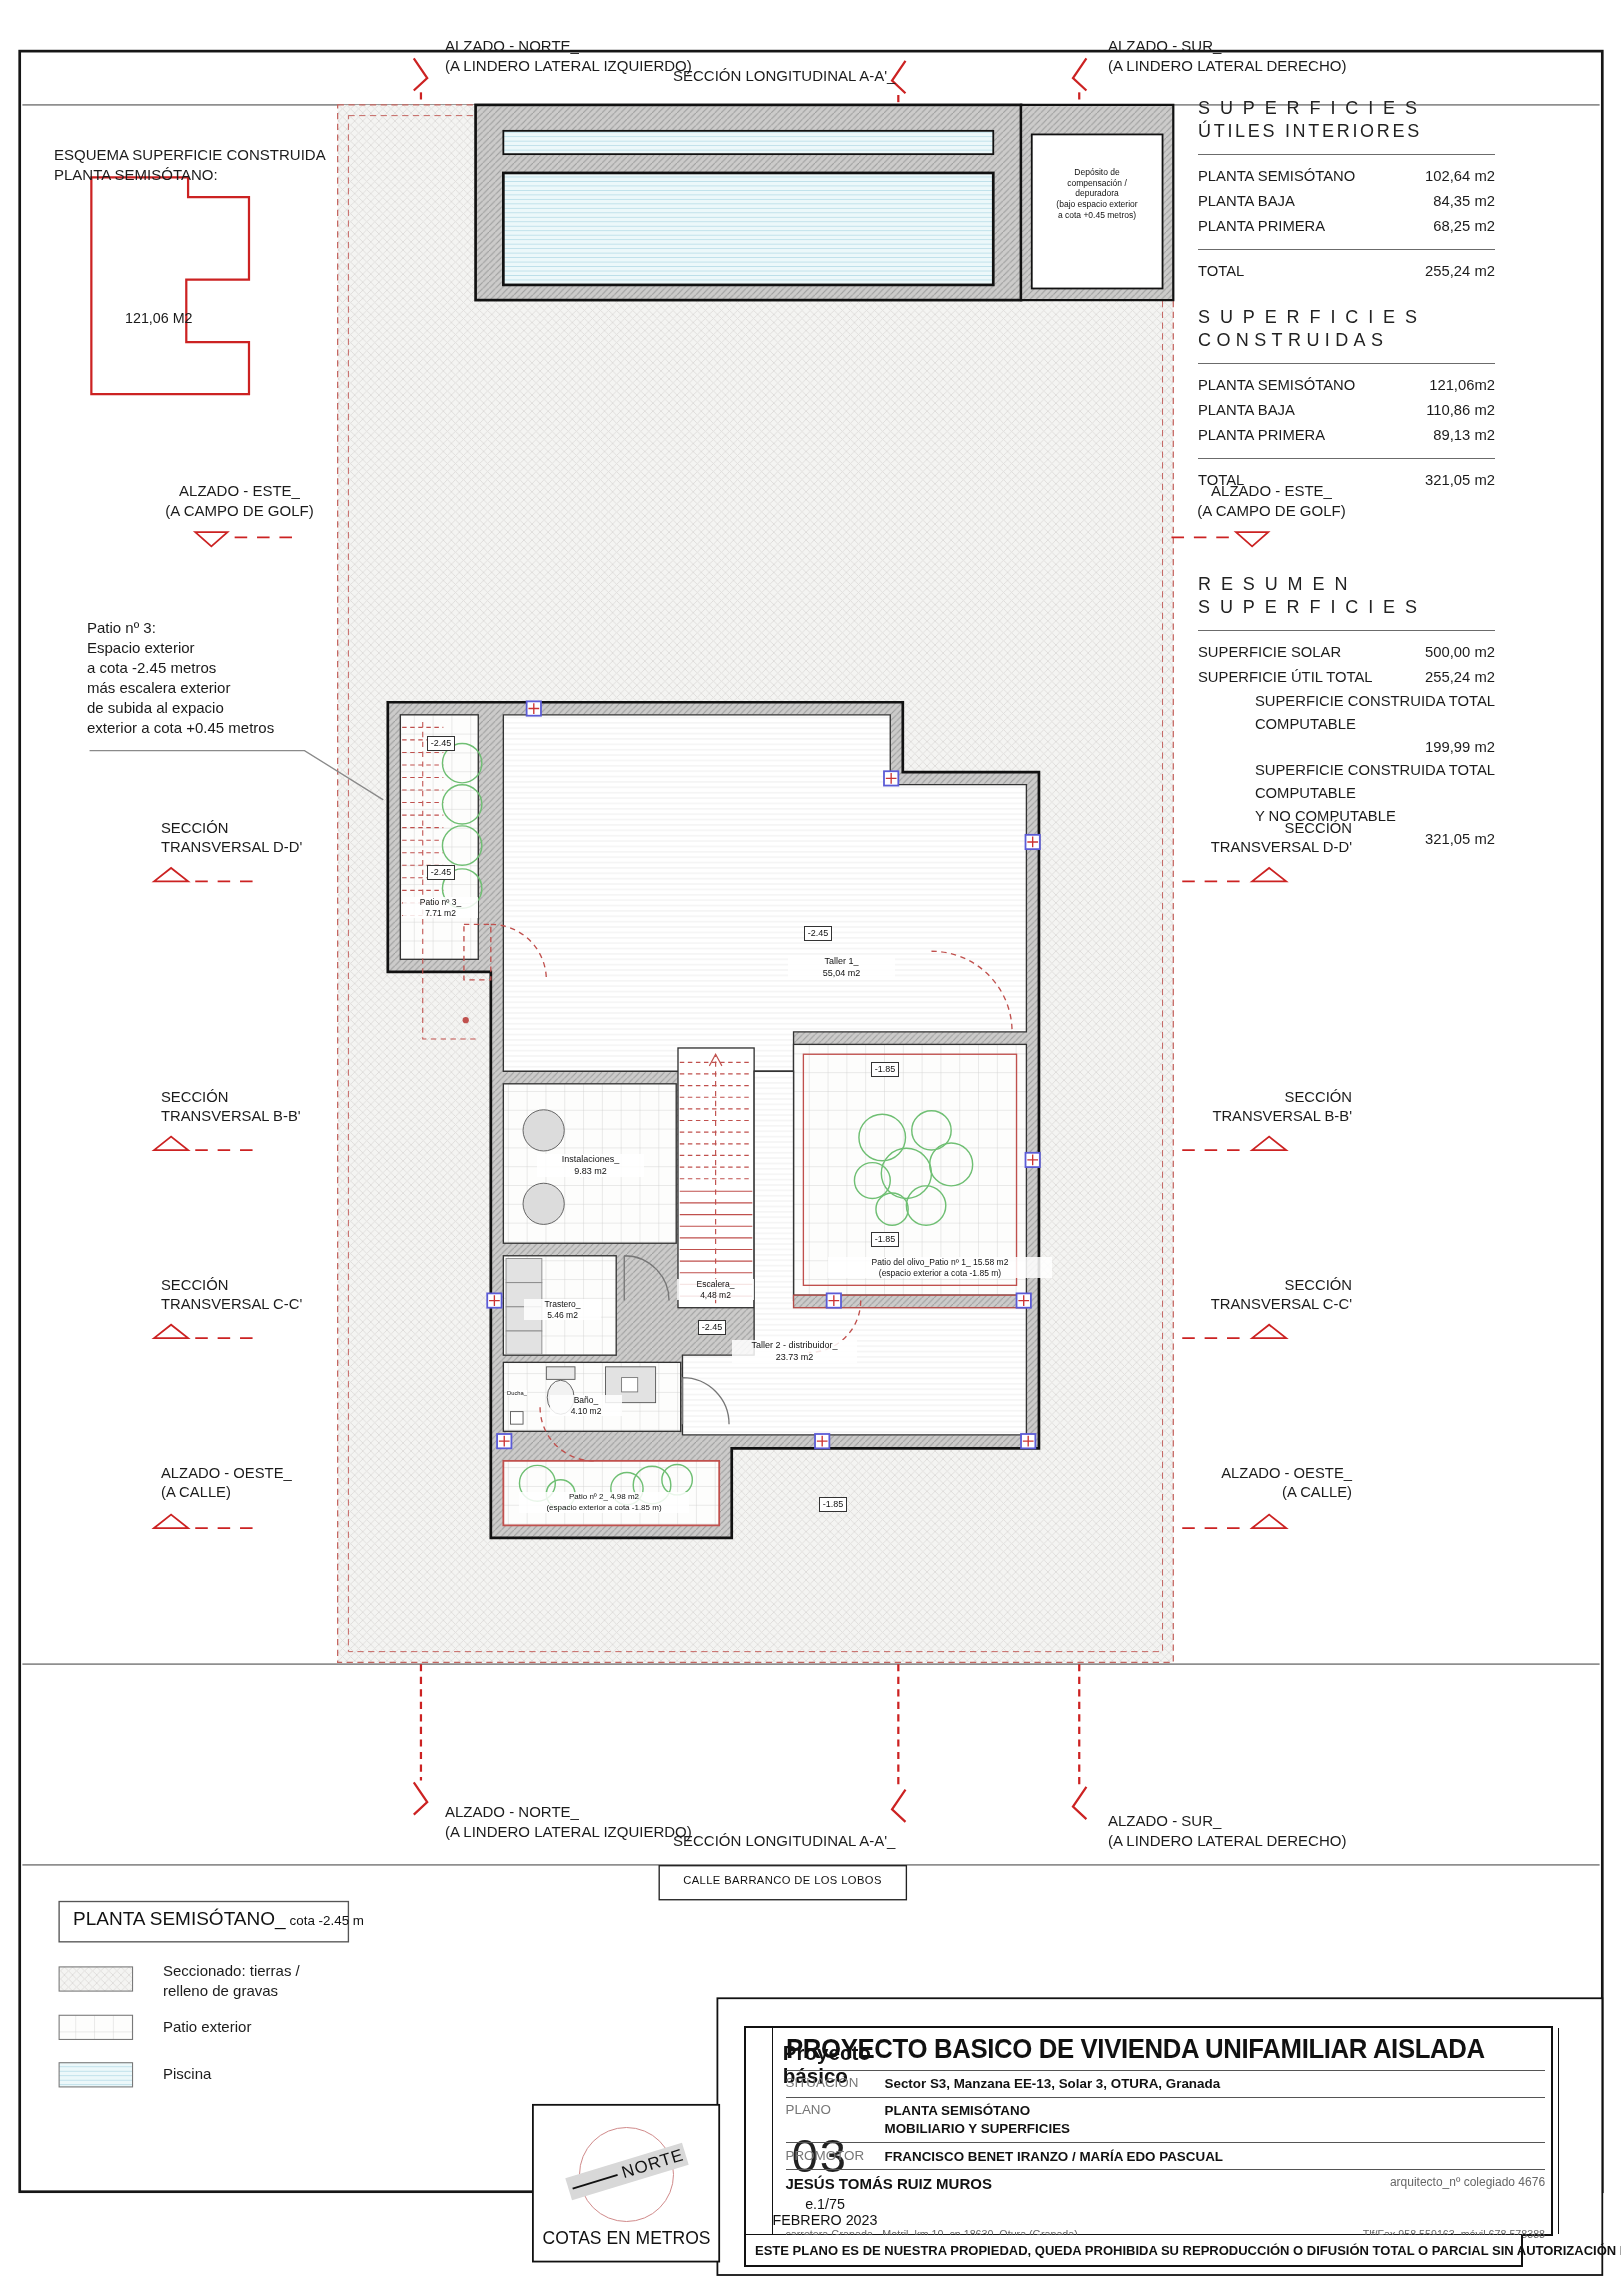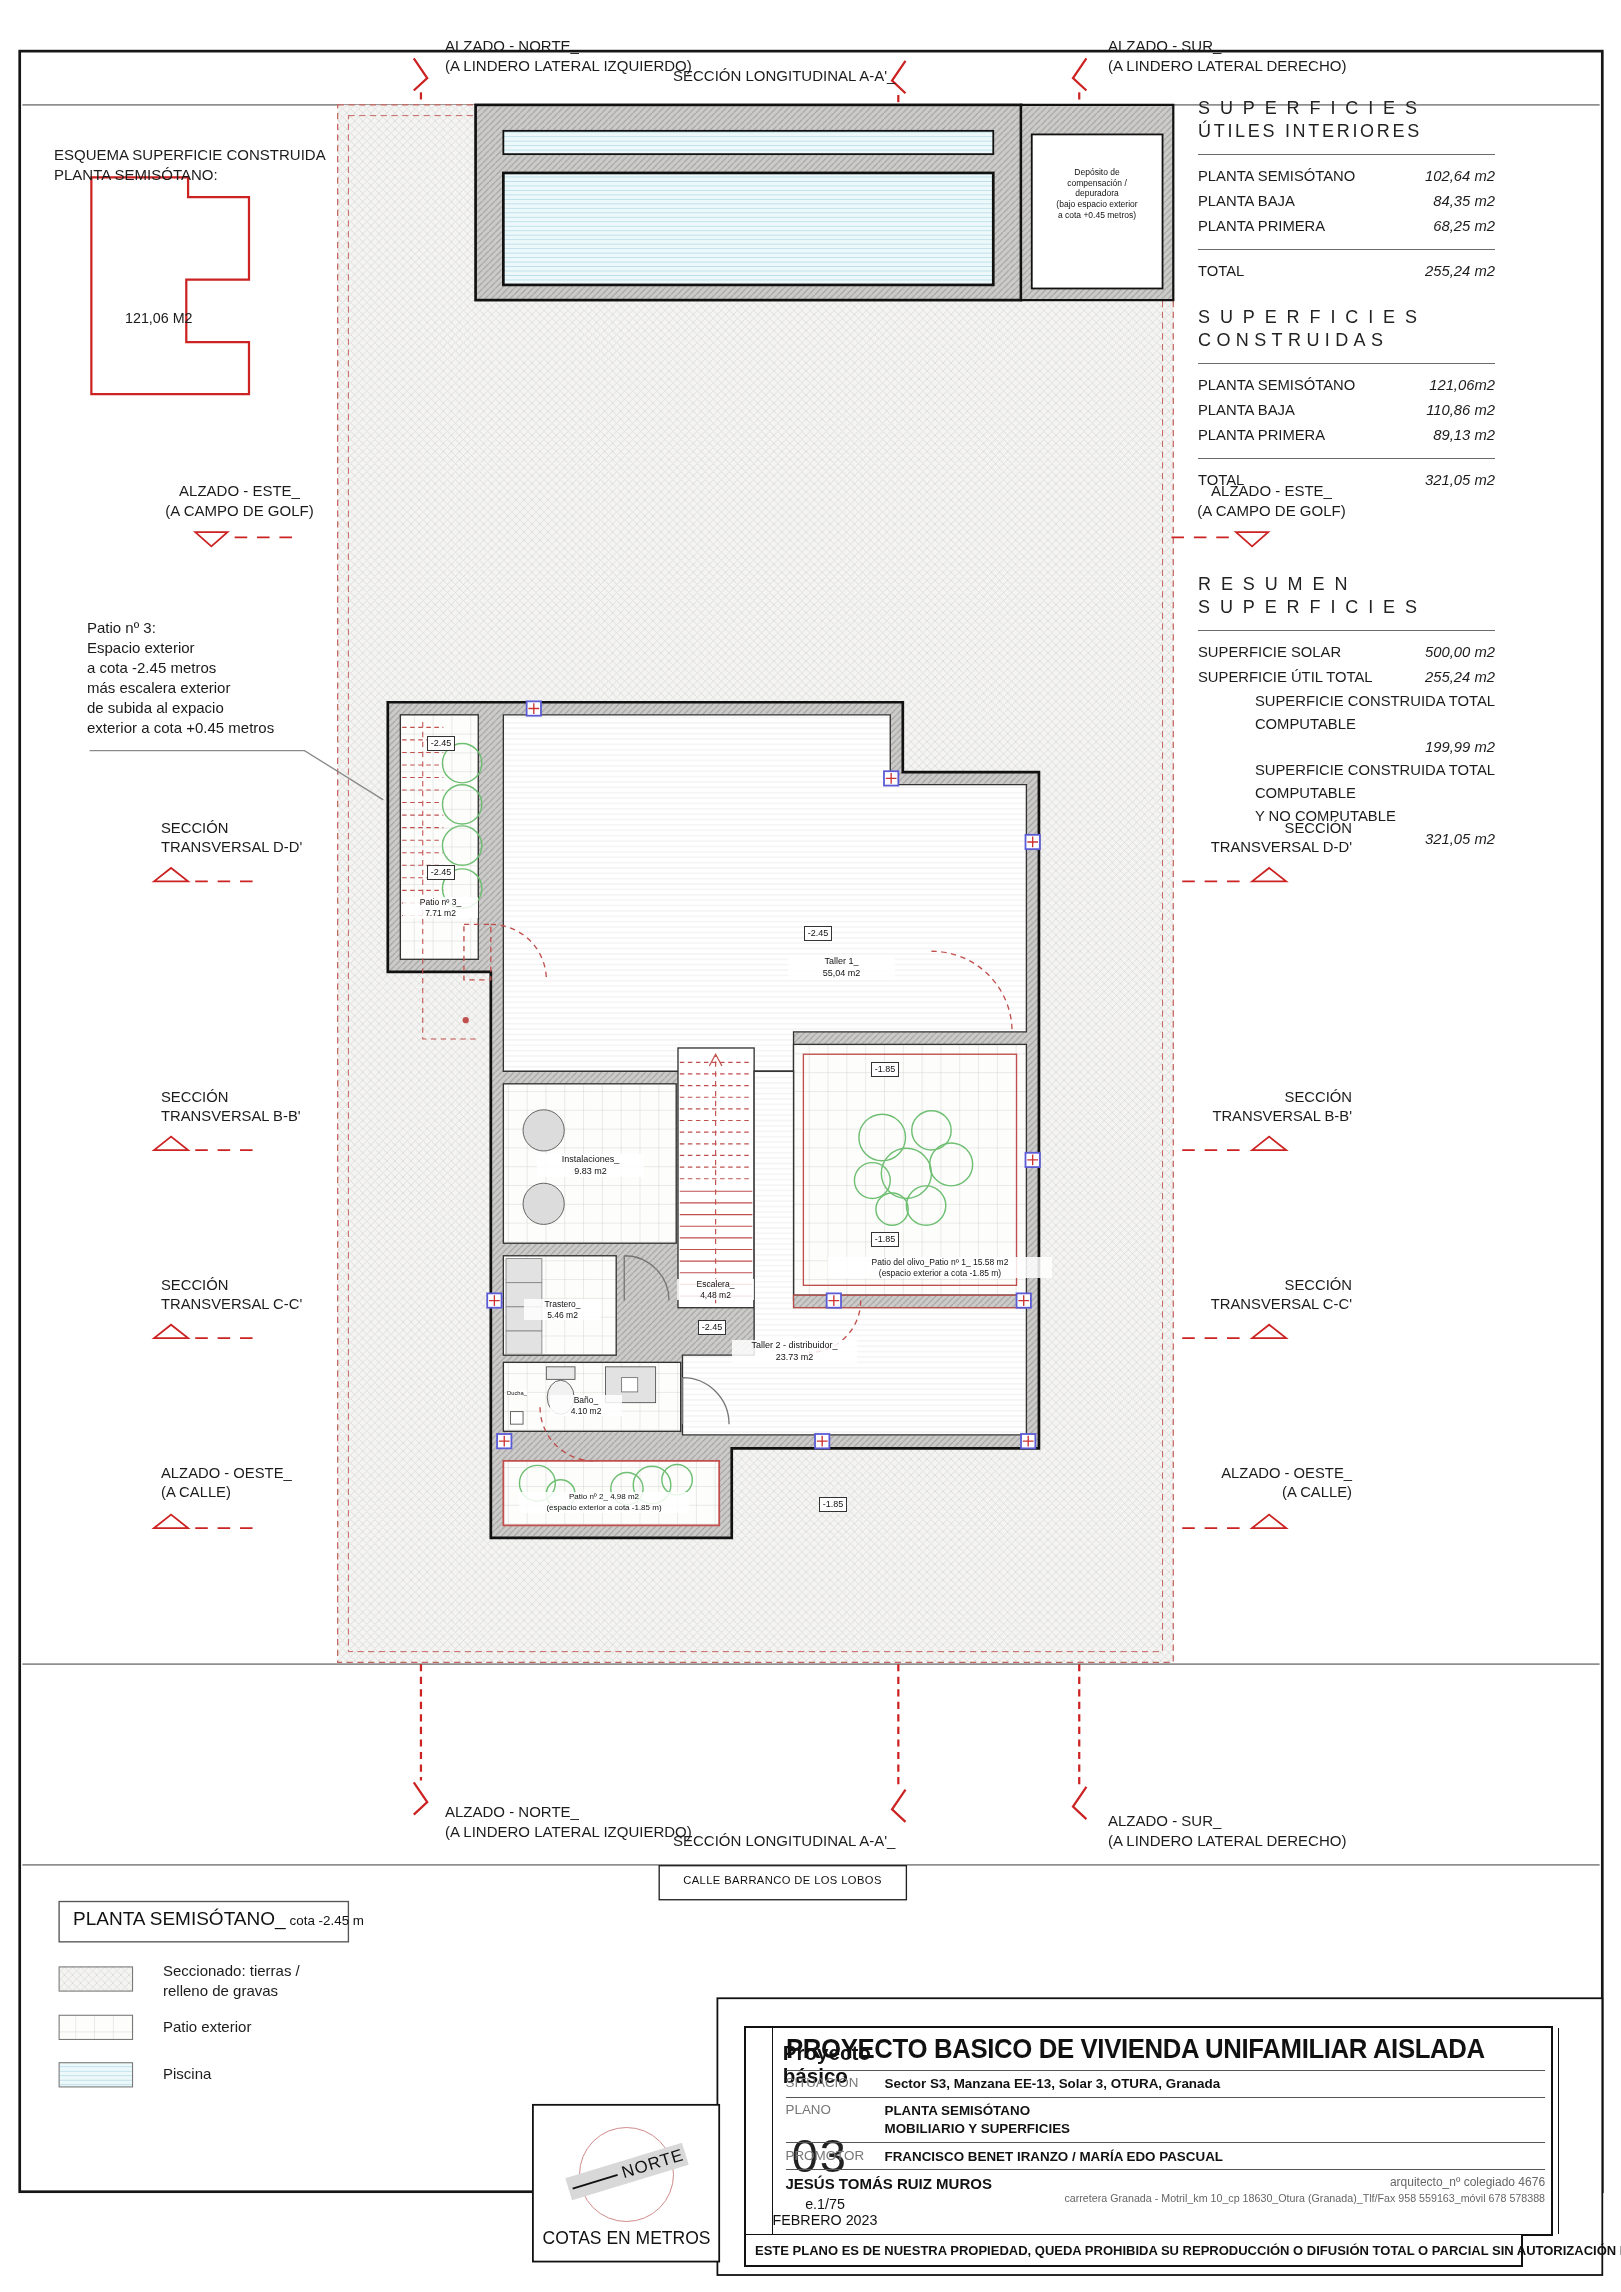--- a/index.html
+++ b/index.html
@@ -14,21 +14,21 @@
   .tiny-lbl{font-size:8.5px;line-height:10.7px;color:#111;background:rgba(255,255,255,.85);white-space:nowrap;text-align:center;}
   .tag{font-size:9px;line-height:12.5px;border:0.9px solid #333;background:#fff;padding:0 2.7px;color:#111;white-space:nowrap;}
   
   .tbl{position:absolute;left:1198px;width:297px;}
   .tbl-title{font-size:18px;line-height:23px;color:#222;}
   .ls-a{letter-spacing:9.9px;}
   .ls-b{letter-spacing:2.7px;}
   .ls-c{letter-spacing:5.4px;}
   .tbl-rule{border-top:1.8px solid #6b6b6b;margin:10.7px 0 9px 0;}
   .tbl-row{display:flex;justify-content:space-between;font-size:14.8px;line-height:25px;color:#1c1c1c;}
-  .tbl-row .v{white-space:nowrap;font-style:italic;}
+  .tbl-row .v{white-space:nowrap;}
   .tbl-row.multi{align-items:flex-end;line-height:23px;flex-direction:column;}
   
   .legend-item-label{font-size:15px;line-height:19.7px;color:#1c1c1c;}
   
   .nota-line{font-size:17.5px;line-height:26.4px;color:#111;white-space:nowrap;}
   
   #titleblock{position:absolute;left:744px;top:2026px;width:779px;height:206px;border:2.2px solid #111;background:#fff;display:flex;padding-left:26px;}
   .tb-left{width:106px;border-right:1.8px solid #111;position:relative;}
   .tb-mid{flex:1;position:relative;padding:0 12.5px;}
   .tb-logo{width:186px;border-left:1.8px solid #111;position:relative;overflow:hidden;}
@@ -558,21 +558,21 @@
         <span class="tb-val"><span>PLANTA SEMISÓTANO</span><br><span>MOBILIARIO Y SUPERFICIES</span></span>
       </div>
       <div class="tb-row">
         <span class="tb-label">PROMOTOR</span>
         <span class="tb-val">FRANCISCO BENET IRANZO / MARÍA EDO PASCUAL</span>
       </div>
       <div class="tb-arch-row">
         <span style="font-size:15px;font-weight:bold;color:#111;">JESÚS TOMÁS RUIZ MUROS</span>
         <span style="font-size:12px;color:#666;">arquitecto_nº colegiado 4676</span>
       </div>
-      <div style="display:flex;justify-content:flex-end;">
+      <div style="display:flex;justify-content:space-between;margin-top:36px;">
         <span style="font-size:10.7px;color:#666;">carretera Granada - Motril_km 10_cp 18630_Otura (Granada)</span>
         <span style="font-size:10.7px;color:#666;">_Tlf/Fax 958 559163_móvil 678 578388</span>
       </div>
     </div>
     <div class="tb-logo">
       <div class="abs" style="left:5.4px;top:-34px;font-size:152px;font-weight:bold;color:#111;transform:rotate(90deg);transform-origin:center;">a</div>
 
     </div>
   </div>
   <div class="tb-copy">ESTE PLANO ES DE NUESTRA PROPIEDAD, QUEDA PROHIBIDA SU REPRODUCCIÓN O DIFUSIÓN TOTAL O PARCIAL  SIN AUTORIZACIÓN ESCRITA</div>

